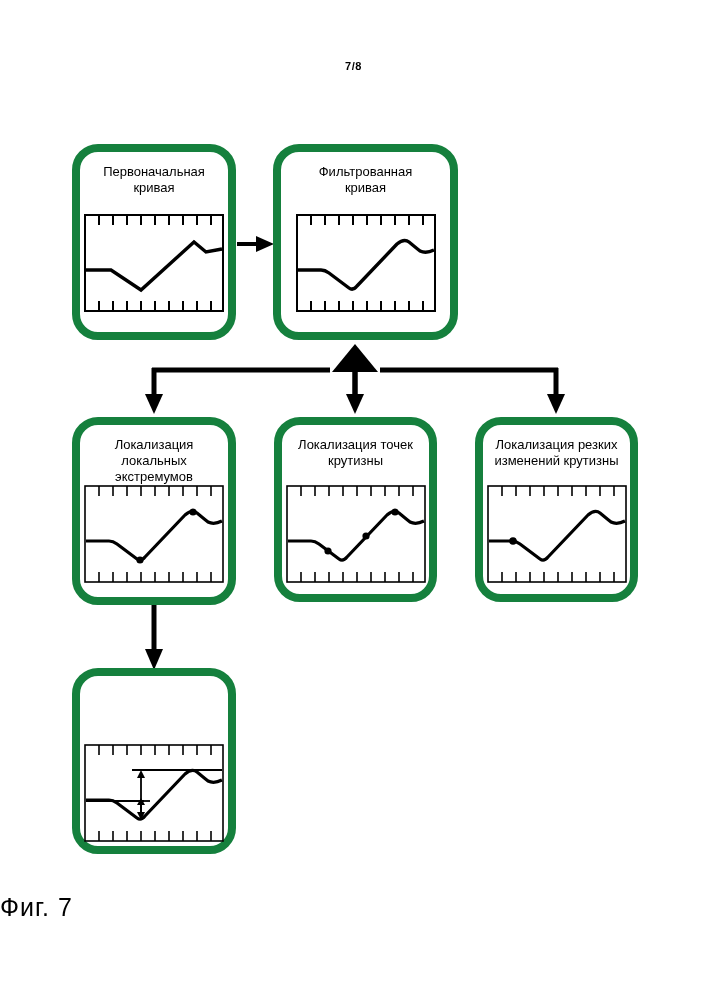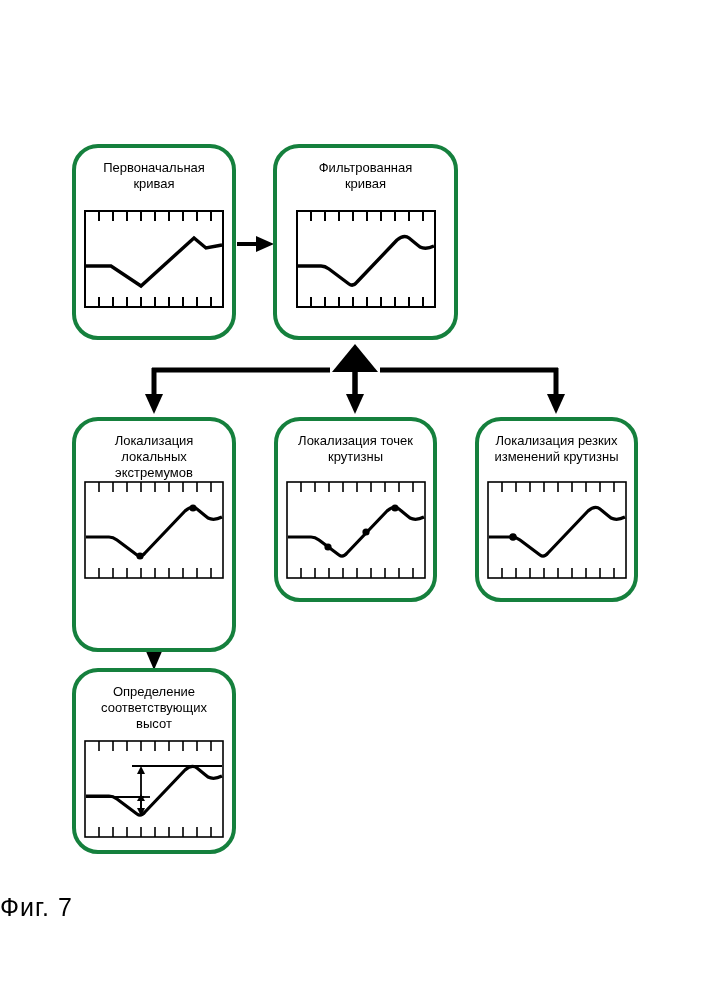--- a/index.html
+++ b/index.html
@@ -38,21 +38,21 @@
     left: 0;
     width: 707px;
     text-align: left;
     font-size: 25px;
     letter-spacing: 1px;
   }
   
   .node {
     position: absolute;
     box-sizing: border-box;
-    border: 4px solid #15803d;
+    border: 8px solid #15803d;
     border-radius: 26px;
     background: #fff;
   }
   .node-label {
     position: absolute;
     left: 6px;
     right: 6px;
     top: 12px;
     text-align: center;
     font-size: 13px;
@@ -74,20 +74,21 @@
     width: 707px;
     height: 1000px;
     pointer-events: none;
   }
 </style>
 </head>
 <body>
 
 <div id="page">
 
+  <div class="page-number">7/8</div>
 
   <svg id="connectors" viewBox="0 0 707 1000">
 
     <g>
       <line x1="237" y1="244" x2="258" y2="244" stroke="#000" stroke-width="4"></line>
       <polygon points="274,244 256,236 256,252" fill="#000"></polygon>
     </g>
 
     <g>
 
@@ -169,21 +170,21 @@
             <line x1="85" y1="97" x2="85" y2="87"></line>
           <line x1="99" y1="97" x2="99" y2="87"></line>
             <line x1="113" y1="97" x2="113" y2="87"></line>
           <line x1="127" y1="97" x2="127" y2="87"></line>
         </g>
         <path d="M 2,56 L 25,56 Q 29,56 33,59 L 53,74 Q 57,77 61,72 L 101,30 Q 108,24 113,28 Q 119,33 124,37 Q 130,40 138,36" fill="none" stroke="#000" stroke-width="3.4" stroke-linejoin="round" stroke-linecap="butt"></path>
       </svg>
     </div>
   </div>
 
-  <div class="node" style="left:72px; top:417px; width:164px; height:235px;">
+  <div class="node" style="left:72px; top:417px; width:164px; height:188px;">
     <div class="node-label">Локализация
 локальных
 экстремумов</div>
     <div class="node-chart" style="top:60px;">
       <svg width="140" height="98" viewBox="0 0 140 98">
         <rect x="1" y="1" width="138" height="96" fill="#fff" stroke="#000" stroke-width="1.6"></rect>
         <g stroke="#000" stroke-width="1.6">
           <line x1="15" y1="1" x2="15" y2="11"></line>
             <line x1="29" y1="1" x2="29" y2="11"></line>
           <line x1="43" y1="1" x2="43" y2="11"></line>
@@ -270,23 +271,20 @@
             <line x1="113" y1="97" x2="113" y2="87"></line>
           <line x1="127" y1="97" x2="127" y2="87"></line>
         </g>
         <path d="M 2,56 L 25,56 Q 29,56 33,59 L 53,74 Q 57,77 61,72 L 101,30 Q 108,24 113,28 Q 119,33 124,37 Q 130,40 138,36" fill="none" stroke="#000" stroke-width="3.2" stroke-linejoin="round"></path>
         <circle cx="26" cy="56" r="3.8" fill="#000"></circle>
       </svg>
     </div>
   </div>
 
   <div class="node" style="left:72px; top:668px; width:164px; height:186px;">
-    <div class="node-label">Определение
-соответствующих
-высот</div>
     <div class="node-chart" style="top:68px;">
       <svg width="140" height="98" viewBox="0 0 140 98">
         <rect x="1" y="1" width="138" height="96" fill="#fff" stroke="#000" stroke-width="1.6"></rect>
         <g stroke="#000" stroke-width="1.6">
           <line x1="15" y1="1" x2="15" y2="11"></line>
             <line x1="29" y1="1" x2="29" y2="11"></line>
           <line x1="43" y1="1" x2="43" y2="11"></line>
             <line x1="57" y1="1" x2="57" y2="11"></line>
           <line x1="71" y1="1" x2="71" y2="11"></line>
             <line x1="85" y1="1" x2="85" y2="11"></line>

